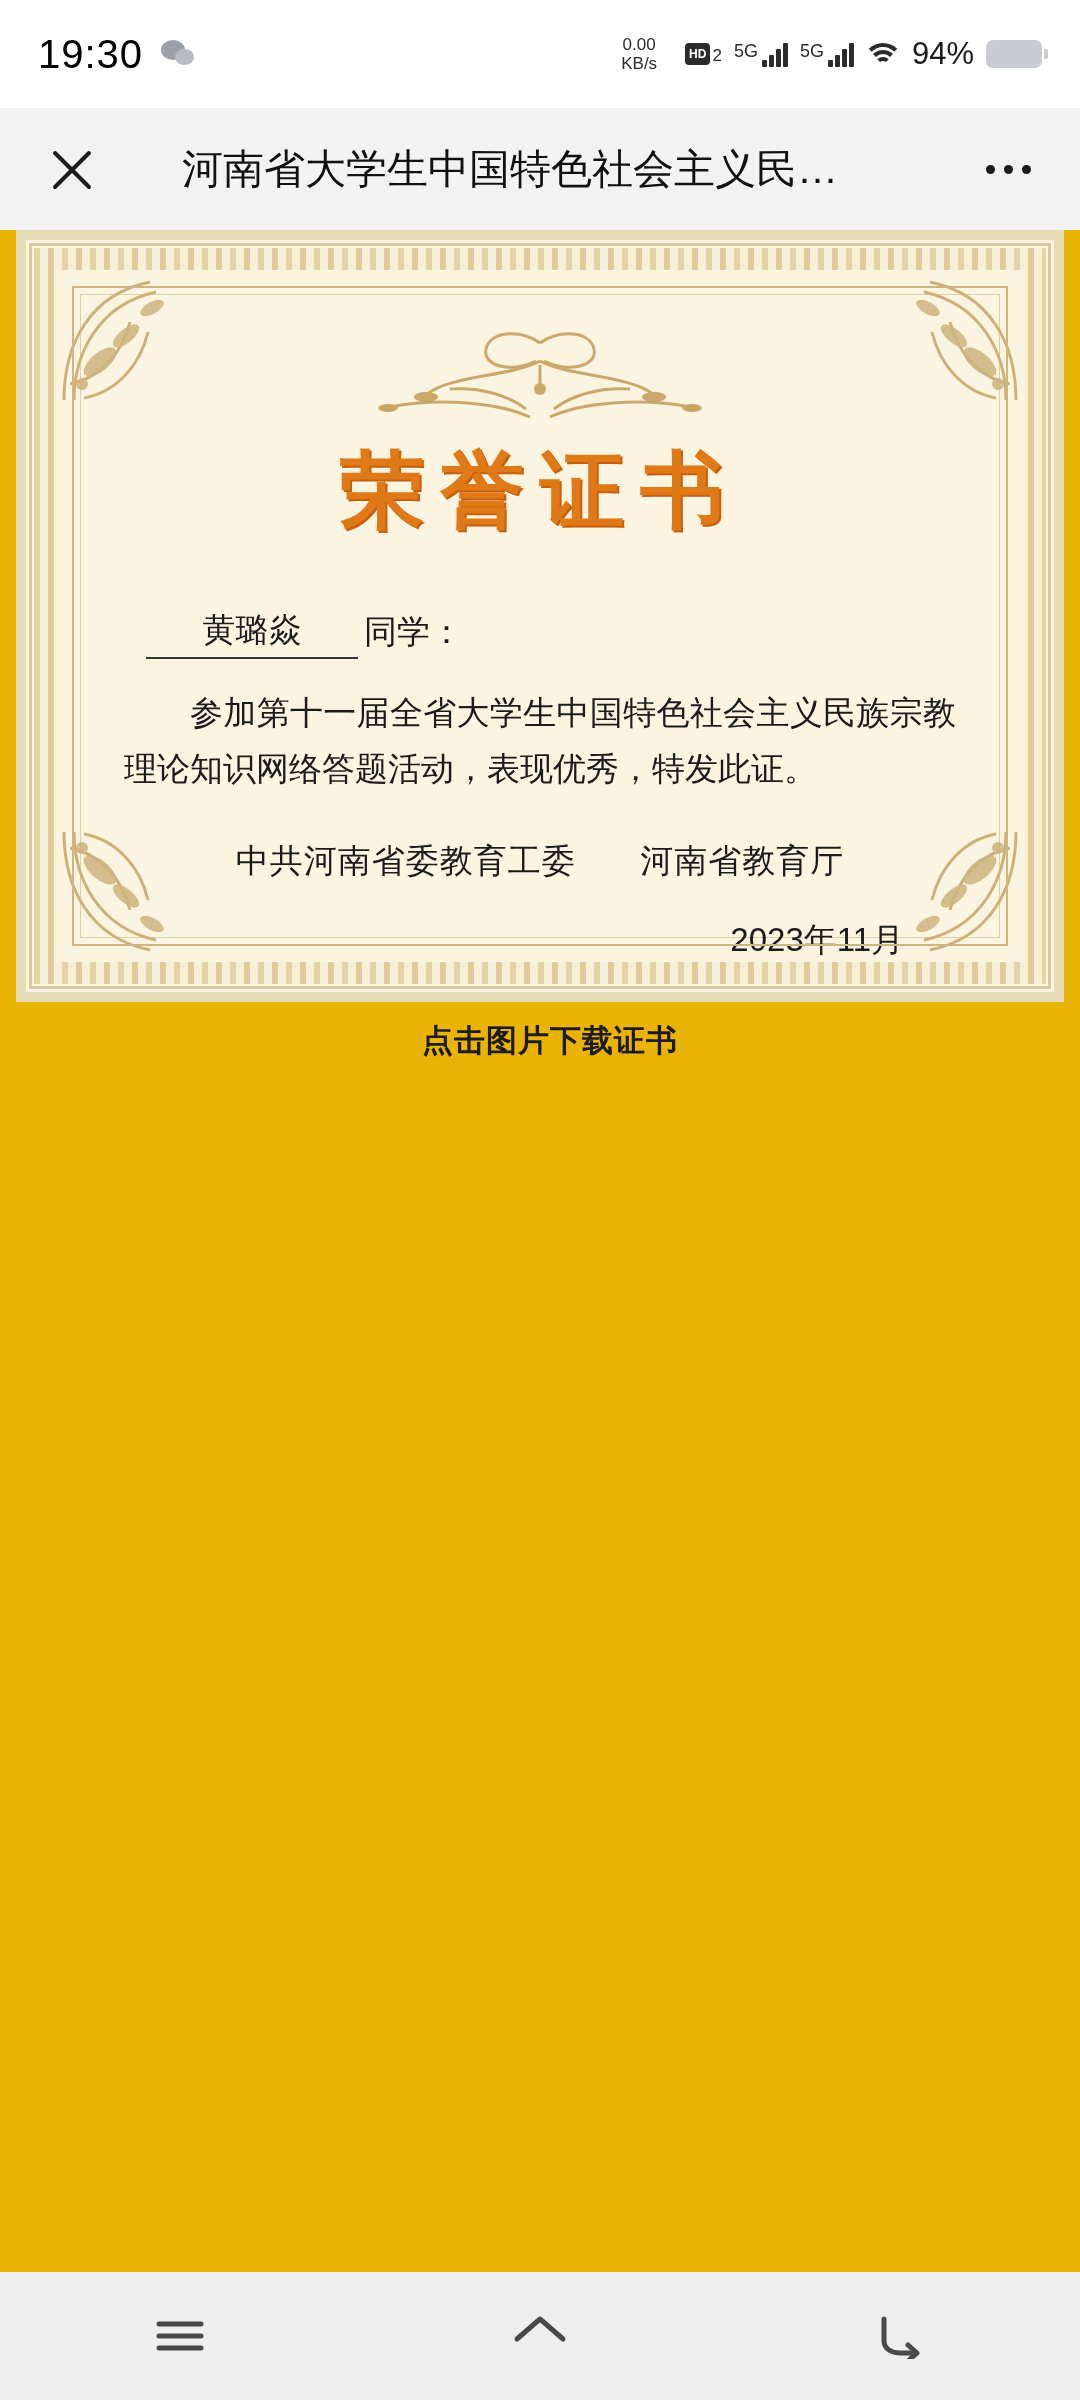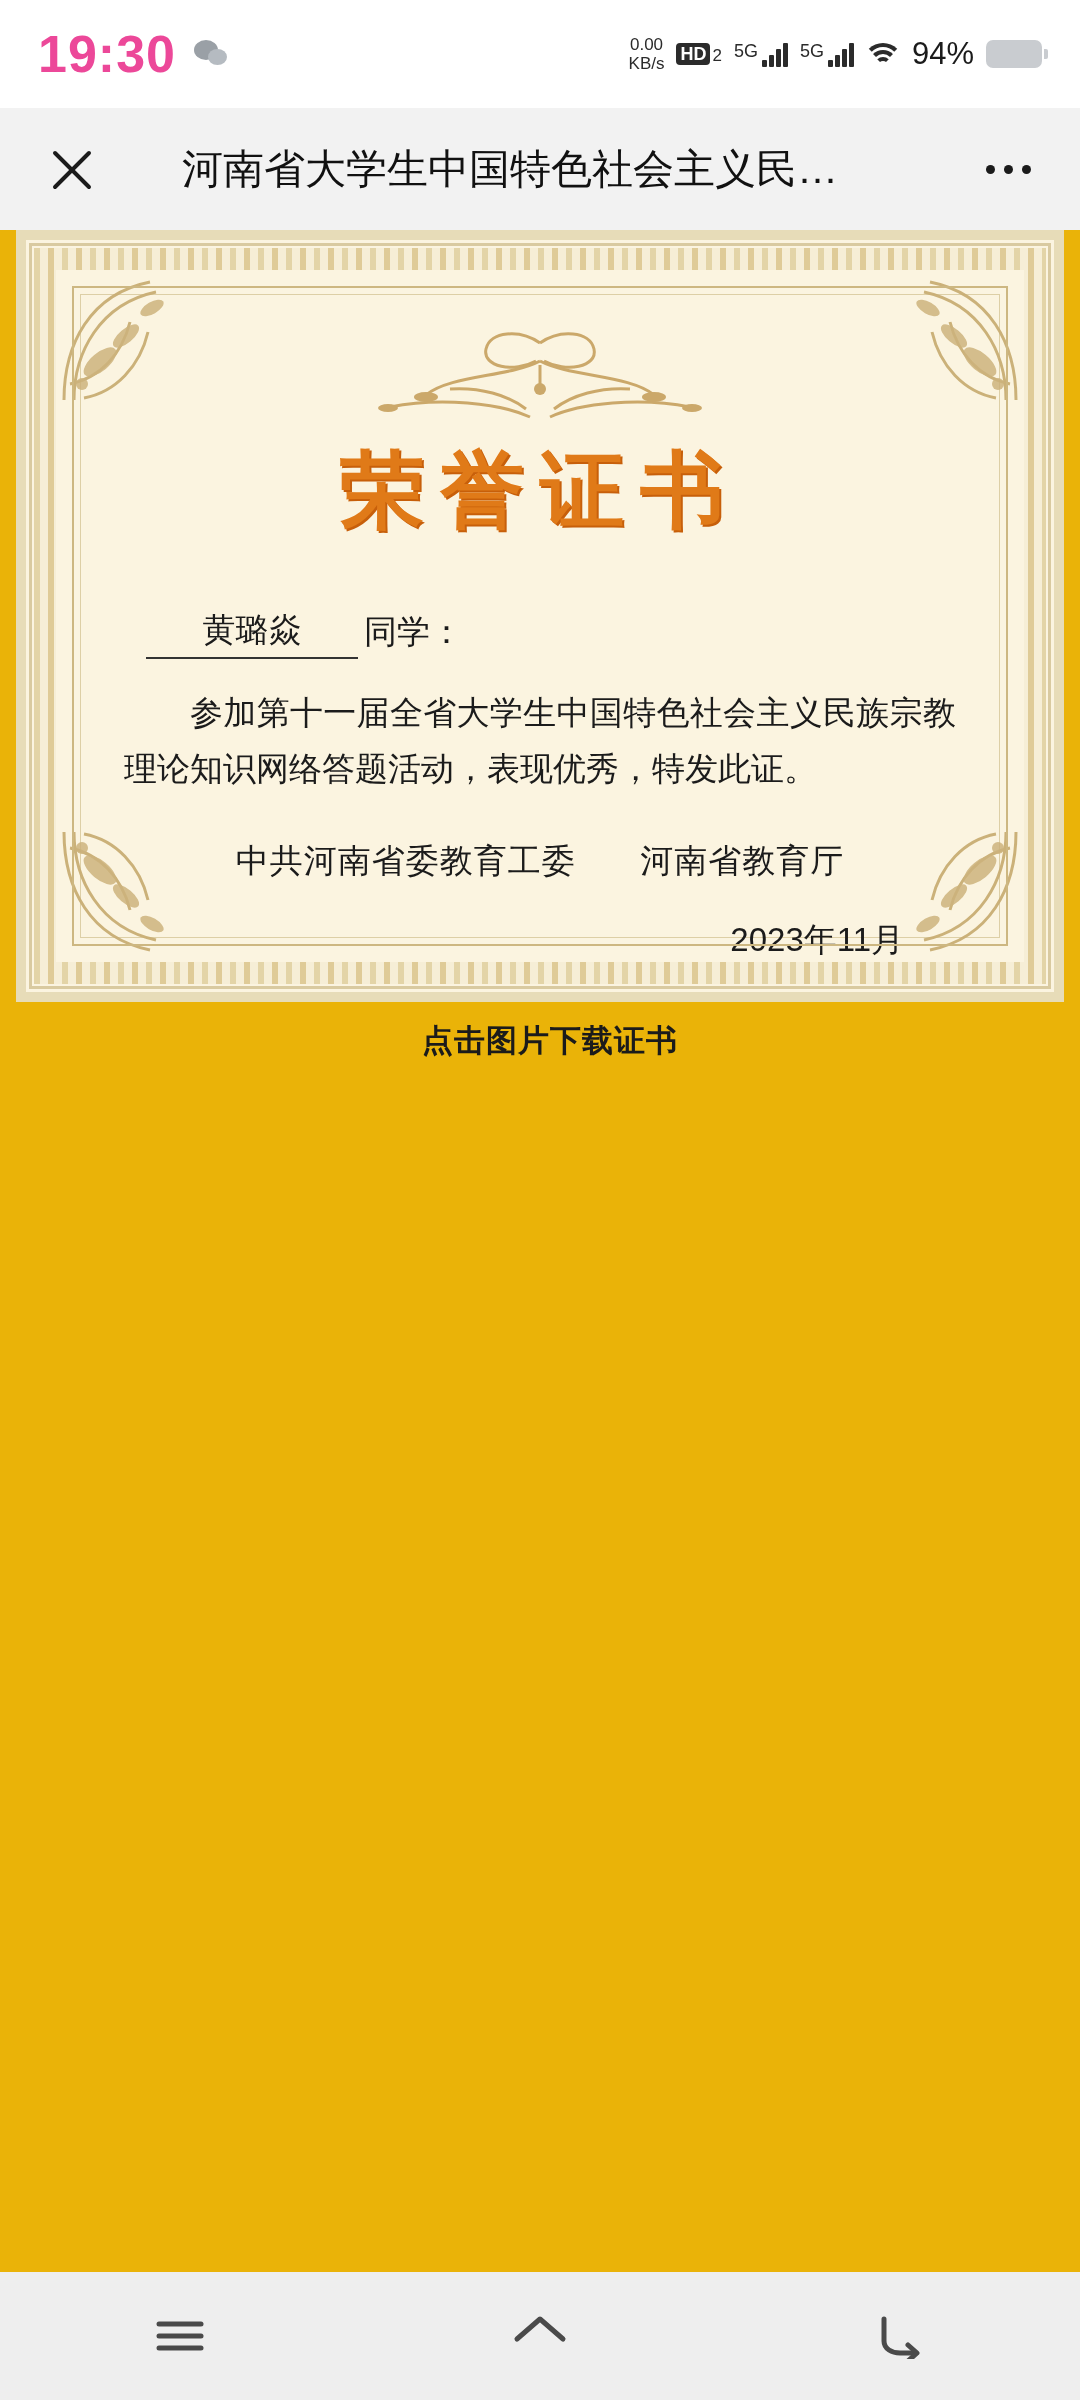--- a/index.html
+++ b/index.html
@@ -27,24 +27,23 @@
     justify-content: space-between;
     padding: 0 38px;
     box-sizing: border-box;
   }
   .status-left {
     display: flex;
     align-items: center;
     gap: 18px;
   }
   .status-time {
-    font-size: 52px;
-    color: #ec4899;
+    font-size: 40px;
+    color: #000000;
     letter-spacing: 1px;
-    font-weight: bold;
   }
   .wechat-icon {
     width: 34px; height: 28px;
     position: relative;
   }
   .wechat-icon .b1, .wechat-icon .b2 {
     position: absolute;
     background: #9aa0a6;
     border-radius: 50%;
   }
@@ -63,25 +62,26 @@
     text-align: center;
   }
   .hd-badge {
     display: flex;
     align-items: flex-end;
     gap: 2px;
   }
   .hd-box {
     background: #2b2b2b;
     color: #fff;
-    font-size: 18px;
+    font-size: 12px;
     font-weight: bold;
     padding: 1px 4px;
     border-radius: 4px;
     line-height: 20px;
+    margin-left: 16px;
   }
   .hd-sub { font-size: 17px; color:#2b2b2b; line-height: 18px;}
   .sig-group {
     display: flex;
     align-items: flex-end;
     gap: 3px;
   }
   .sig-label { font-size: 18px; color:#2b2b2b; margin-right:1px; align-self:flex-start;text-align:right;}
   .bars { display: flex; align-items: flex-end; gap: 2px; height: 26px; }
   .bars i { width: 5px; background: #2b2b2b; display:block; border-radius:1px;}

